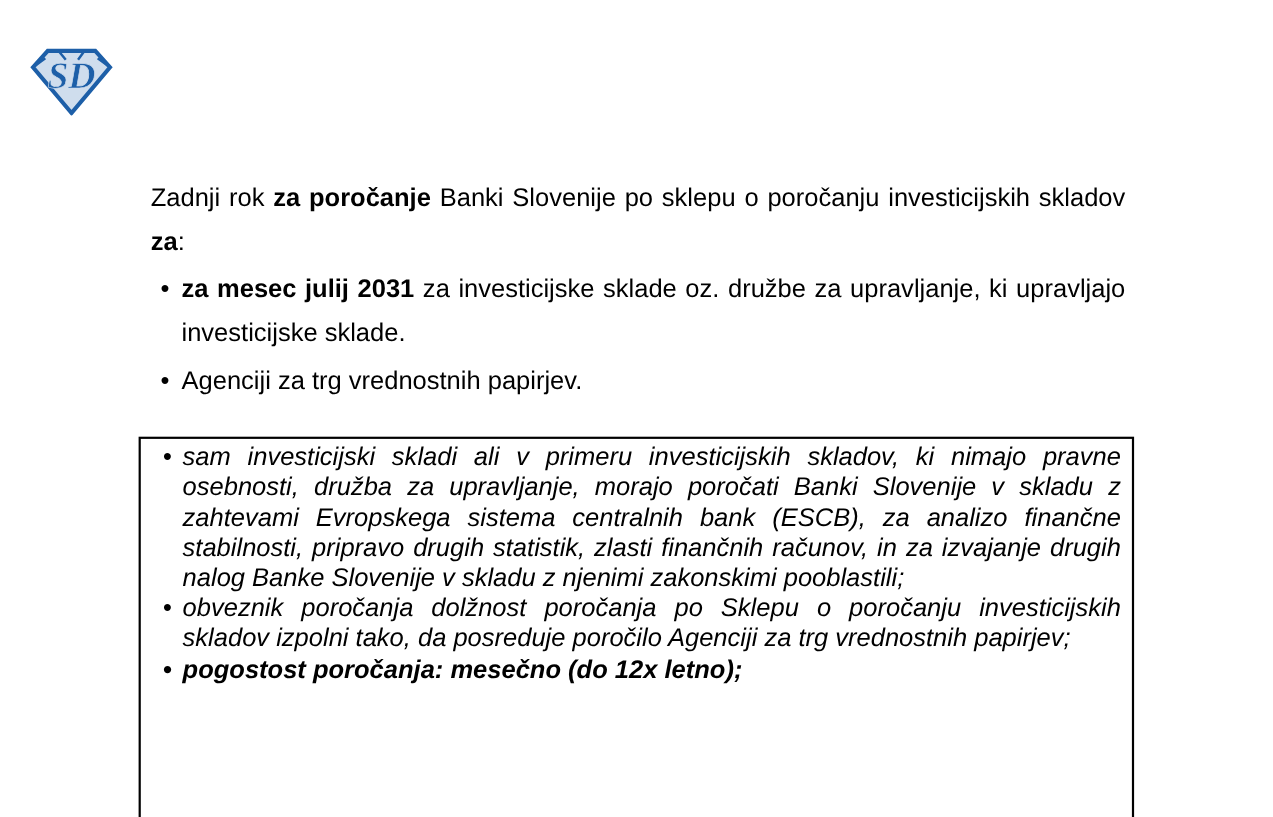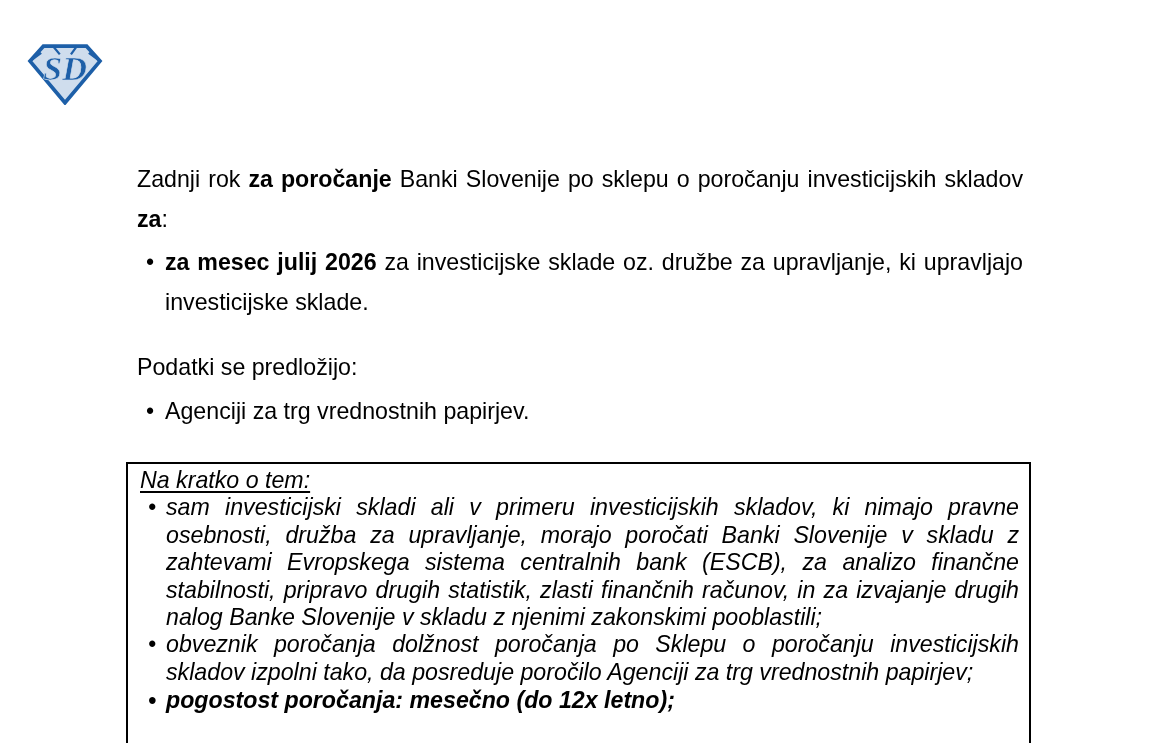--- a/index.html
+++ b/index.html
@@ -94,31 +94,29 @@
     <path d="M3 27 L18 16 M97 27 L82 16 M34 7 L43 18 M66 7 L58 18" fill="none" stroke="#1d5fa8" stroke-width="3"></path>
     <text x="50" y="53" text-anchor="middle" font-family="Liberation Serif, serif" font-style="italic" font-weight="bold" font-size="46" fill="#1d5fa8" stroke="#cfdded" stroke-width="0.8">SD</text>
   </svg>
 </div>
 
 <div class="doc">
 
   <p class="intro"><span>Zadnji rok </span><span class="b">za poročanje</span><span> Banki Slovenije po sklepu o poročanju investicijskih skladov </span><span class="b">za</span><span>:</span></p>
 
   <ul class="plain-list">
-    <li class="deadline-item"><span class="b">za mesec julij 2026</span><span> za investicijske sklade oz. družbe za upravljanje, ki upravljajo investicijske sklade.</span></li>
+    <li class="deadline-item"><span class="b">za mesec julij 2031</span><span> za investicijske sklade oz. družbe za upravljanje, ki upravljajo investicijske sklade.</span></li>
   </ul>
 
-  <p class="submit-heading">Podatki se predložijo:</p>
 
   <ul class="plain-list submit-list">
     <li>Agenciji za trg vrednostnih papirjev.</li>
   </ul>
 
   <div class="infobox">
-    <p class="infobox-title">Na kratko o tem:</p>
     <ul class="infobox-list">
       <li>sam investicijski skladi ali v primeru investicijskih skladov, ki nimajo pravne osebnosti, družba za upravljanje, morajo poročati Banki Slovenije v skladu z zahtevami Evropskega sistema centralnih bank (ESCB), za analizo finančne stabilnosti, pripravo drugih statistik, zlasti finančnih računov, in za izvajanje drugih nalog Banke Slovenije v skladu z njenimi zakonskimi pooblastili;</li>
       <li>obveznik poročanja dolžnost poročanja po Sklepu o poročanju investicijskih skladov izpolni tako, da posreduje poročilo Agenciji za trg vrednostnih papirjev;</li>
       <li class="spaced bold">pogostost poročanja: mesečno (do 12x letno);</li>
     </ul>
   </div>
 
 </div>
 
 </body></html>

